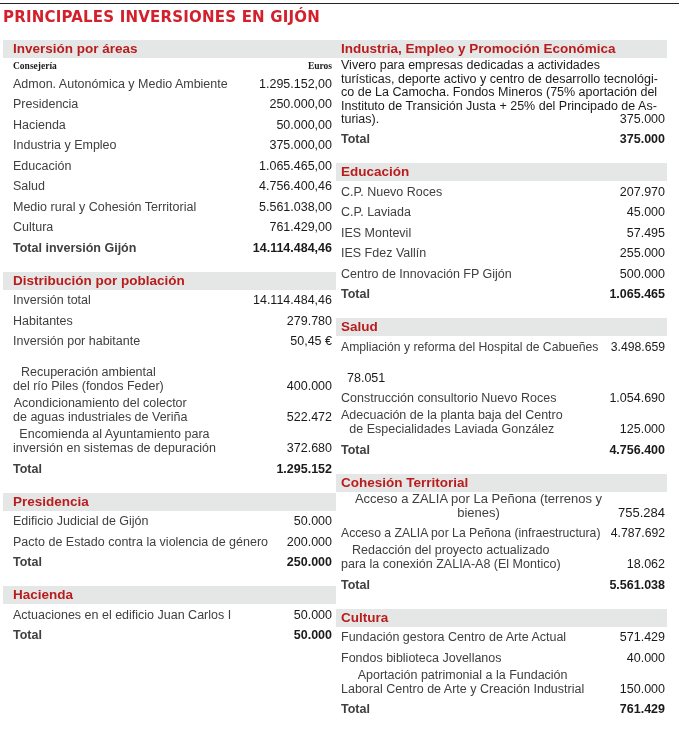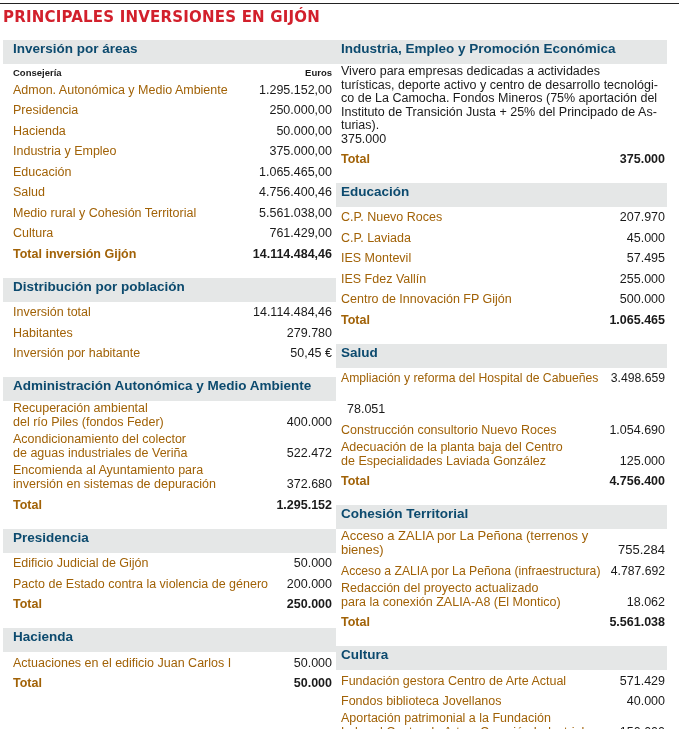--- a/index.html
+++ b/index.html
@@ -9,40 +9,40 @@
   .title {
     position: absolute; left: 3px; top: 8px;
     font-family: "DejaVu Sans", sans-serif; font-weight: bold;
     font-size: 15px; letter-spacing: 0.2px; color: #d2202c;
   }
   .col { position: absolute; top: 40px; }
   .col-left { left: 3px; width: 333px; }
   .col-right { left: 336px; width: 331px; }
   .section { margin-bottom: 14px; }
   .sec-head {
-    background: #e5e7e7; height: 24px; line-height: 18px;
-    padding-left: 10px; font-weight: bold; font-size: 13.5px; color: #0c4a6e;
+    background: #e5e7e7; height: 18px; line-height: 18px;
+    padding-left: 10px; font-weight: bold; font-size: 13.5px; color: #b91c1c;
   }
   .col-right .sec-head { padding-left: 5px; }
   .sub-head {
     display: flex; justify-content: space-between; padding: 2px 4px 0 10px;
-    font-size: 9.5px; font-weight: bold; height: 15px; line-height: 13px;
+    font-size: 9.5px; font-weight: bold; height: 15px; line-height: 13px; font-family: Liberation Serif, serif;
   }
   .row {
     display: flex; justify-content: space-between; align-items: flex-end;
     padding: 0 4px 0 10px; font-size: 12.5px; line-height: 14px;
     min-height: 20.5px; padding-bottom: 3px;
   }
   .col-right .row { padding-left: 5px; padding-right: 2px; }
-  .row .lbl { white-space: pre-line; color: #a16207; }
+  .row .lbl { white-space: pre-line; color: #404040; text-align: center; }
   .row .val { text-align: right; white-space: nowrap; padding-left: 6px; }
   .row.total { font-weight: bold; font-size: 12.5px; }
   .row.tall { min-height: 31px; }
   .para-block { padding: 1px 2px 2px 5px; font-size: 12.5px; line-height: 13.5px; }
-  .para-block .val-line { display: flex; justify-content: space-between; flex-direction: column; }
+  .para-block .val-line { display: flex; justify-content: space-between; }
 </style>
 </head>
 <body>
 
 <div class="top-rule"></div>
 <h1 class="title">PRINCIPALES INVERSIONES EN GIJÓN</h1>
 
 <div class="col col-left">
 
   <div class="section" style="margin-bottom:14px">
@@ -99,21 +99,20 @@
         <span class="lbl">Habitantes</span>
         <span class="val">279.780</span>
       </div>
     <div class="row">
         <span class="lbl">Inversión por habitante</span>
         <span class="val">50,45 €</span>
       </div>
   </div>
 
   <div class="section">
-    <div class="sec-head">Administración Autonómica y Medio Ambiente</div>
     <div class="row tall">
         <span class="lbl">Recuperación ambiental
 del río Piles (fondos Feder)</span>
         <span class="val">400.000</span>
       </div>
     <div class="row tall">
         <span class="lbl">Acondicionamiento del colector
 de aguas industriales de Veriña</span>
         <span class="val">522.472</span>
       </div>

